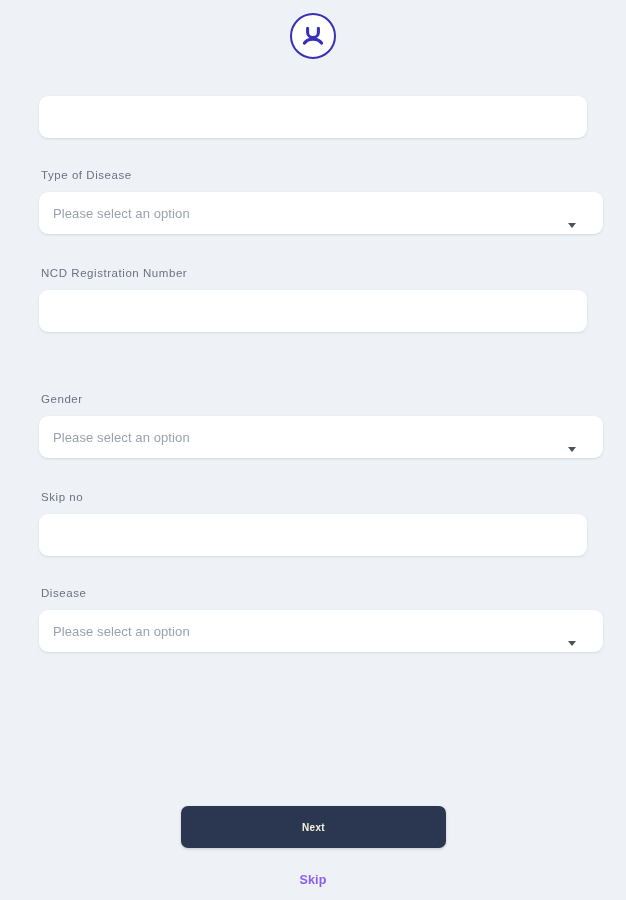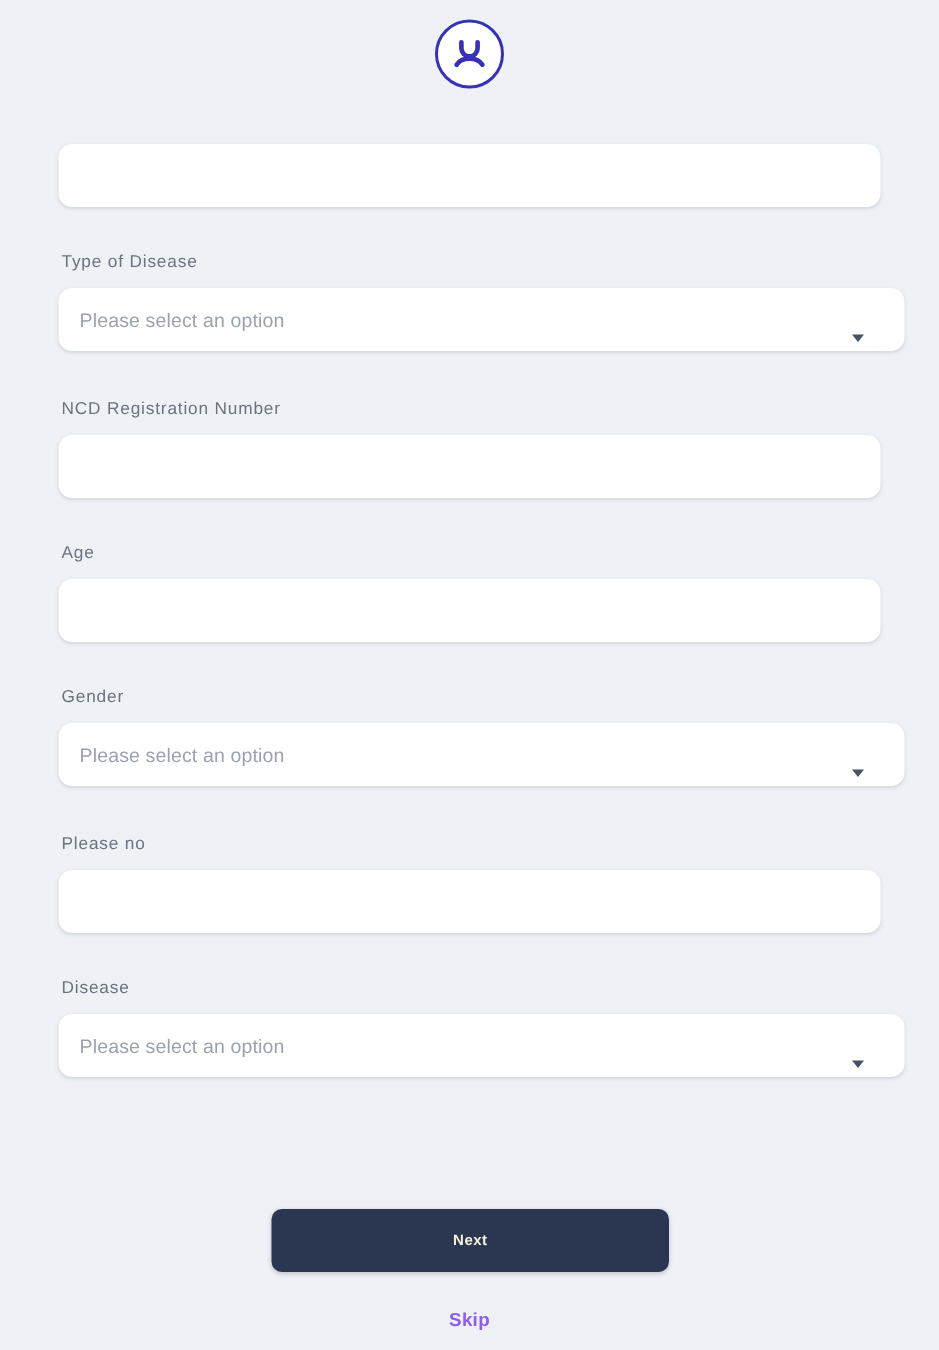--- a/index.html
+++ b/index.html
@@ -182,37 +182,33 @@
       </div>
     </div>
     <div class="gap-b"></div>
 
     <div class="field">
       <label class="field-label">NCD Registration Number</label>
       <input class="text-input" type="text" placeholder="" style="">
     </div>
     <div class="gap-a"></div>
 
-    <div class="field">
-      <label class="field-label">Age</label>
-      <input class="text-input" type="text" placeholder="" style="">
-    </div>
     <div class="gap-a"></div>
 
     <div class="field">
       <label class="field-label">Gender</label>
       <div class="select-wrap">
         <div class="select-box">Please select an option</div>
         <span class="select-caret"></span>
       </div>
     </div>
     <div class="gap-b"></div>
 
     <div class="field">
-      <label class="field-label">Please no</label>
+      <label class="field-label">Skip no</label>
       <input class="text-input" type="text" placeholder="" style="">
     </div>
     <div class="gap-a"></div>
 
     <div class="field">
       <label class="field-label">Disease</label>
       <div class="select-wrap">
         <div class="select-box">Please select an option</div>
         <span class="select-caret"></span>
       </div>

